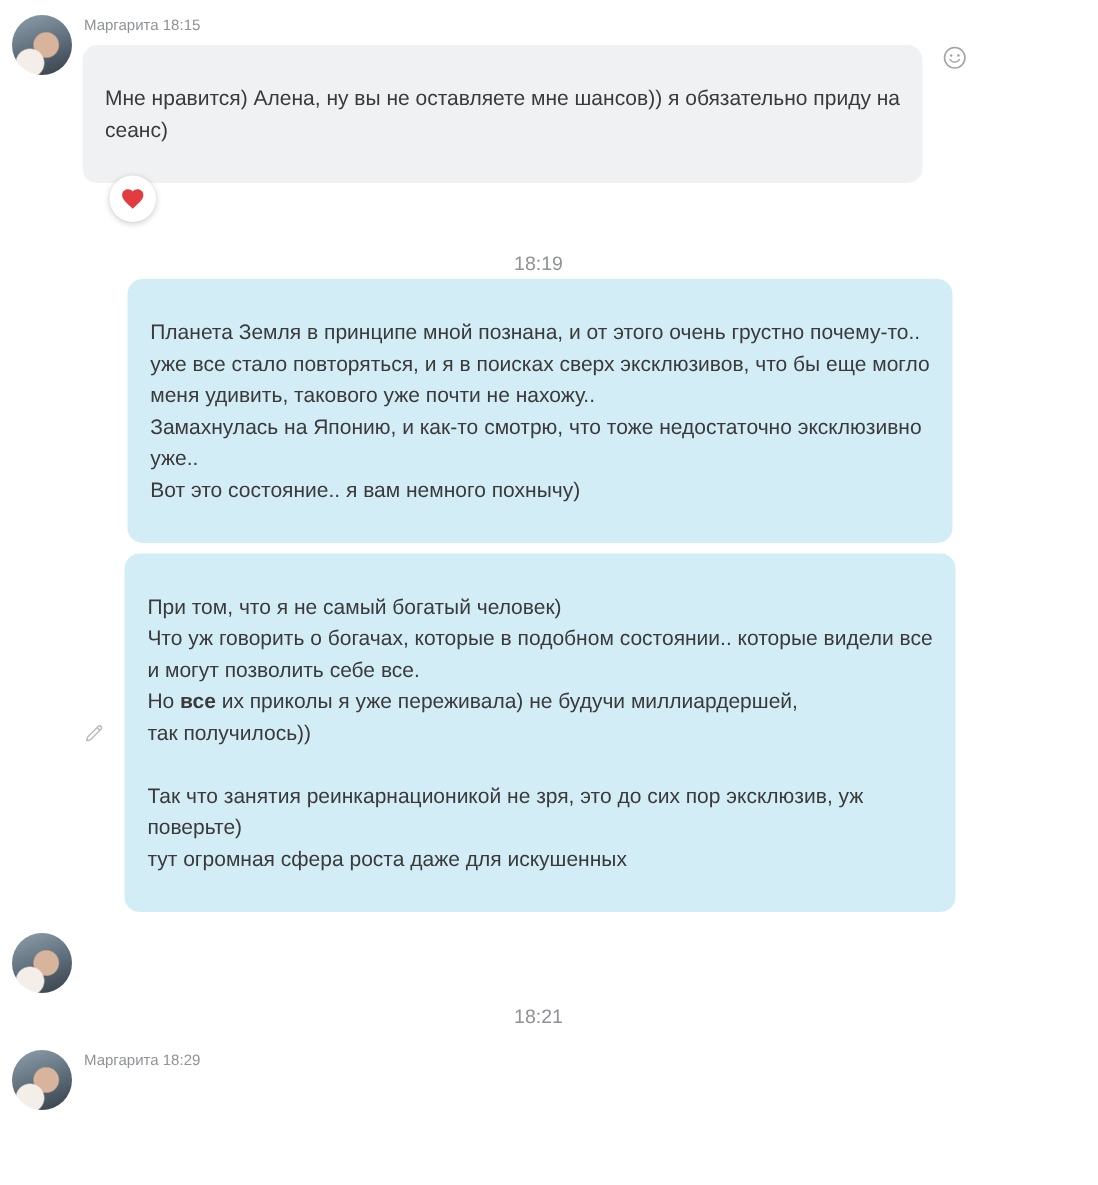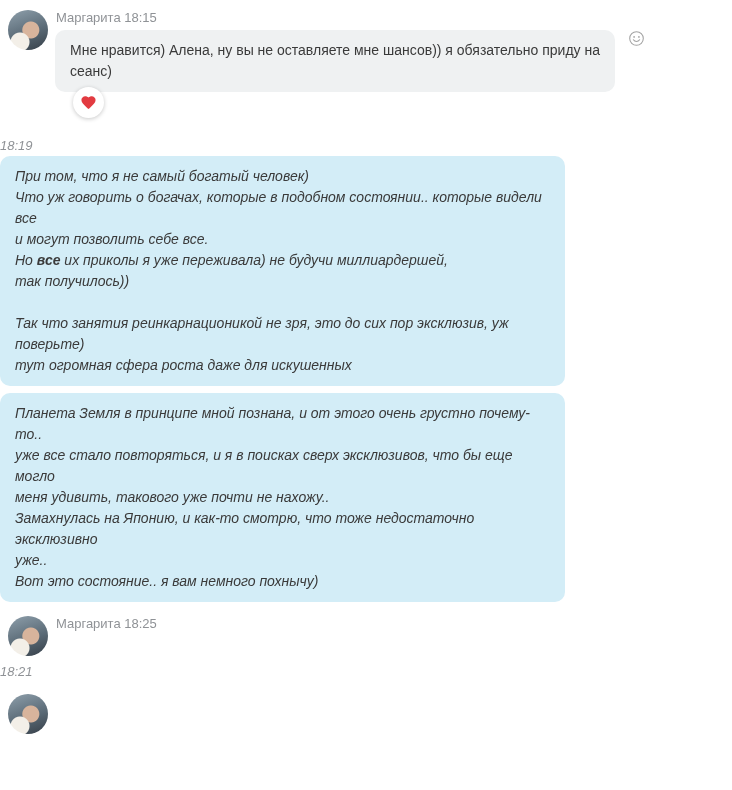--- a/index.html
+++ b/index.html
@@ -17,51 +17,51 @@
   .group-in { display:flex; align-items:flex-start; padding-left:8px; }
   .avatar {
     width:40px; height:40px; border-radius:50%; flex:none; margin-top:2px;
     background:
       radial-gradient(circle at 30% 80%, #f3efe8 0 9px, rgba(243,239,232,0) 10px),
       radial-gradient(circle at 57% 50%, #d8b49c 0 8px, rgba(216,180,156,0) 9px),
       linear-gradient(160deg, #8fa0ac 0%, #5b6b77 55%, #353e47 100%);
   }
   .gcontent { margin-left:7px; }
   .meta {
-    font-size:13px; line-height:16px; color:var(--meta,#8f9296);
+    font-size:10px; line-height:16px; color:var(--meta,#8f9296);
     margin:2px 0 4px 1px;
   }
   .row { display:flex; align-items:flex-start; }
 
   .bwrap { position:relative; width:fit-content; }
   .bubble {
     font-size:14px; line-height:21px; color:var(--text,#3a3a3a);
     white-space:pre-line;
-    border-radius:10px; padding:10px 15px; max-width:565px;
+    border-radius:10px; padding:25px 15px; max-width:565px;
   }
   .in .bubble  { background:var(--in-bubble,#eff1f2); }
   .out .bubble { background:var(--out-bubble,#d3edf7); }
   .bubble b { font-weight:bold; }
 
   .react-btn {
     background:none; border:none; padding:0; margin:-1px 0 0 13px;
     cursor:pointer; height:18px; line-height:0;
   }
 
   .reaction {
     position:absolute; bottom:-26px; width:31px; height:31px;
     border-radius:50%; background:#fff;
     box-shadow:0 1px 4px rgba(0,0,0,.22);
     display:flex; align-items:center; justify-content:center;
   }
   .reaction.heart { left:18px; }
   .reaction.thumb { left:10px; bottom:-24px; }
 
   
-  .group-out { display:flex; flex-direction:column; align-items:flex-start; padding-right:12px;font-style:italic; }
+  .group-out { display:flex; flex-direction:column; align-items:center; padding-right:12px; }
   .timestamp {
     font-size:13px; line-height:16px; color:var(--meta,#8f9296);
     margin:0 2px 2px 0;
   }
   .group-out .bwrap + .bwrap { margin-top:7px; }
   .pencil {
     position:absolute; left:-28px; top:50%; transform:translateY(-50%);
     line-height:0;
   }
 
@@ -102,56 +102,56 @@
               </svg>
           </span>
         </button>
       </div>
     </div>
   </div>
 
   <div class="group-out g2">
     <div class="timestamp">18:19</div>
     <div class="bwrap out">
+      <div class="bubble">Планета Земля в принципе мной познана, и от этого очень грустно почему-то..
+уже все стало повторяться, и я в поисках сверх эксклюзивов, что бы еще могло
+меня удивить, такового уже почти не нахожу..
+Замахнулась на Японию, и как-то смотрю, что тоже недостаточно эксклюзивно
+уже..
+Вот это состояние.. я вам немного похнычу)</div>
+    </div>
+    <div class="bwrap out">
       <span class="pencil">
         <svg width="15" height="15" viewBox="0 0 24 24" fill="none">
             <path d="M4.5 19.5l.9-3.6L16.8 4.5a2.05 2.05 0 0 1 2.9 2.9L8.3 18.8l-3.8.7z" stroke="#b5b5b5" stroke-width="1.4" stroke-linejoin="round"></path>
             <path d="M15.6 5.7l2.9 2.9" stroke="#b5b5b5" stroke-width="1.4"></path>
           </svg>
       </span>
       <div class="bubble"><span>При том, что я не самый богатый человек)
 Что уж говорить о богачах, которые в подобном состоянии.. которые видели все
 и могут позволить себе все.
 Но </span><b>все</b><span> их приколы я уже переживала) не будучи миллиардершей,
 так получилось))
 
 Так что занятия реинкарнационикой не зря, это до сих пор эксклюзив, уж
 поверьте)
 тут огромная сфера роста даже для искушенных</span></div>
     </div>
-    <div class="bwrap out">
-      <div class="bubble">Планета Земля в принципе мной познана, и от этого очень грустно почему-то..
-уже все стало повторяться, и я в поисках сверх эксклюзивов, что бы еще могло
-меня удивить, такового уже почти не нахожу..
-Замахнулась на Японию, и как-то смотрю, что тоже недостаточно эксклюзивно
-уже..
-Вот это состояние.. я вам немного похнычу)</div>
-    </div>
   </div>
 
   <div class="group-in g3">
     <div class="avatar"></div>
     <div class="gcontent">
-      <div class="meta"><span>Маргарита</span> <span>18:25</span></div>
     </div>
   </div>
 
   <div class="group-out g4">
     <div class="timestamp">18:21</div>
   </div>
 
   <div class="group-in g5">
     <div class="avatar"></div>
     <div class="gcontent">
+      <div class="meta"><span>Маргарита</span> <span>18:29</span></div>
     </div>
   </div>
 
 </div>
 
 </body></html>

